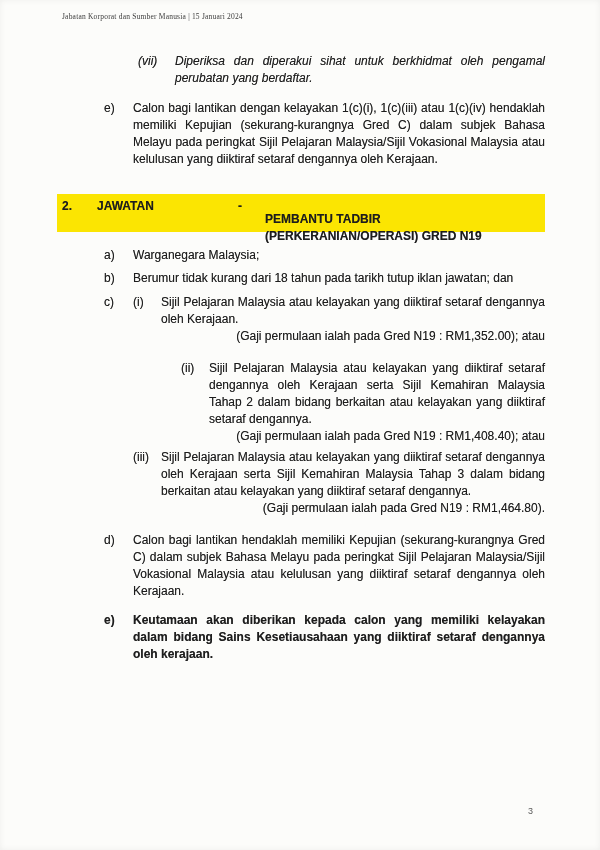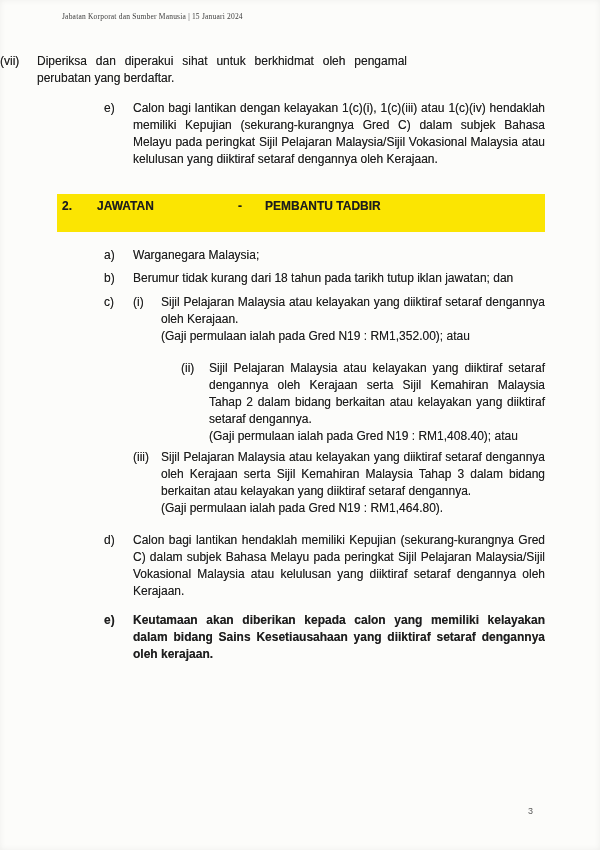--- a/index.html
+++ b/index.html
@@ -26,54 +26,54 @@
     position:absolute; top:53px; left:0; width:600px;
     font-size:12px; line-height:17px;
     text-shadow: 0 0 0.35px rgba(30,30,30,0.55);
   }
 
   .row { display:flex; }
   .row .lbl { flex:none; }
   .row .txt { flex:1; text-align:justify; }
 
   
-  .item-vii { width:407px; }
+  .item-vii { margin-left:138px; width:407px;font-style:italic; }
   .item-vii .lbl { width:37px; }
 
   .item-prev-e { margin-left:104px; width:441px; margin-top:13px; }
   .item-prev-e .lbl { width:29px; }
 
   
   .hl-bar {
     position:relative;
     margin-top:26px; margin-left:57px;
     width:488px; height:38px;
     background:var(--highlight,#fbe502);
     font-weight:bold; font-size:12px; line-height:17px;
   }
   .hl-num   { position:absolute; left:5px;   top:4px; }
   .hl-label { position:absolute; left:40px;  top:4px; }
   .hl-dash  { position:absolute; left:181px; top:4px; }
-  .hl-title { position:absolute; left:208px; top:4px; }
+  .hl-title { position:absolute; left:208px; top:17px; }
 
   .intro { margin-top:13px; margin-left:100px; width:445px; }
 
   .list-item { margin-left:104px; width:441px; }
   .list-item .lbl { width:29px; }
   .item-a { margin-top:15px; }
   .item-b { margin-top:6px; }
   .item-c { margin-top:7px; }
   .item-d { margin-top:15px; }
   .item-e2 { margin-top:12px; font-weight:bold; }
 
   .sub-item .lbl { width:28px; }
   .sub-item .txt { flex:1; text-align:justify; }
   .sub-gap-1 { margin-top:15px;margin-left:48px; }
   .sub-gap-2 { margin-top:4px; }
-  .salary-note { text-align:left; }
+  .salary-note { text-align:right; }
 
   .page-number {
     position:absolute; left:528px; top:806px;
     font-size:9px; color:#5a5a5a;
   }
 </style>
 </head>
 <body>
 
 <div class="page">
@@ -91,20 +91,21 @@
       <span class="lbl">e)</span>
       <div class="txt">Calon bagi lantikan dengan kelayakan 1(c)(i), 1(c)(iii) atau 1(c)(iv) hendaklah memiliki Kepujian (sekurang-kurangnya Gred C) dalam subjek Bahasa Melayu pada peringkat Sijil Pelajaran Malaysia/Sijil Vokasional Malaysia atau kelulusan yang diiktiraf setaraf dengannya oleh Kerajaan.</div>
     </div>
 
     <div class="hl-bar">
       <span class="hl-num">2.</span>
       <span class="hl-label">JAWATAN</span>
       <span class="hl-dash">-</span>
       <div class="hl-title">
         <div>PEMBANTU TADBIR</div>
+        <div>(PERKERANIAN/OPERASI) GRED N19</div>
       </div>
     </div>
 
 
     <div class="row list-item item-a">
       <span class="lbl">a)</span>
       <div class="txt">Warganegara Malaysia;</div>
     </div>
 
     <div class="row list-item item-b">

